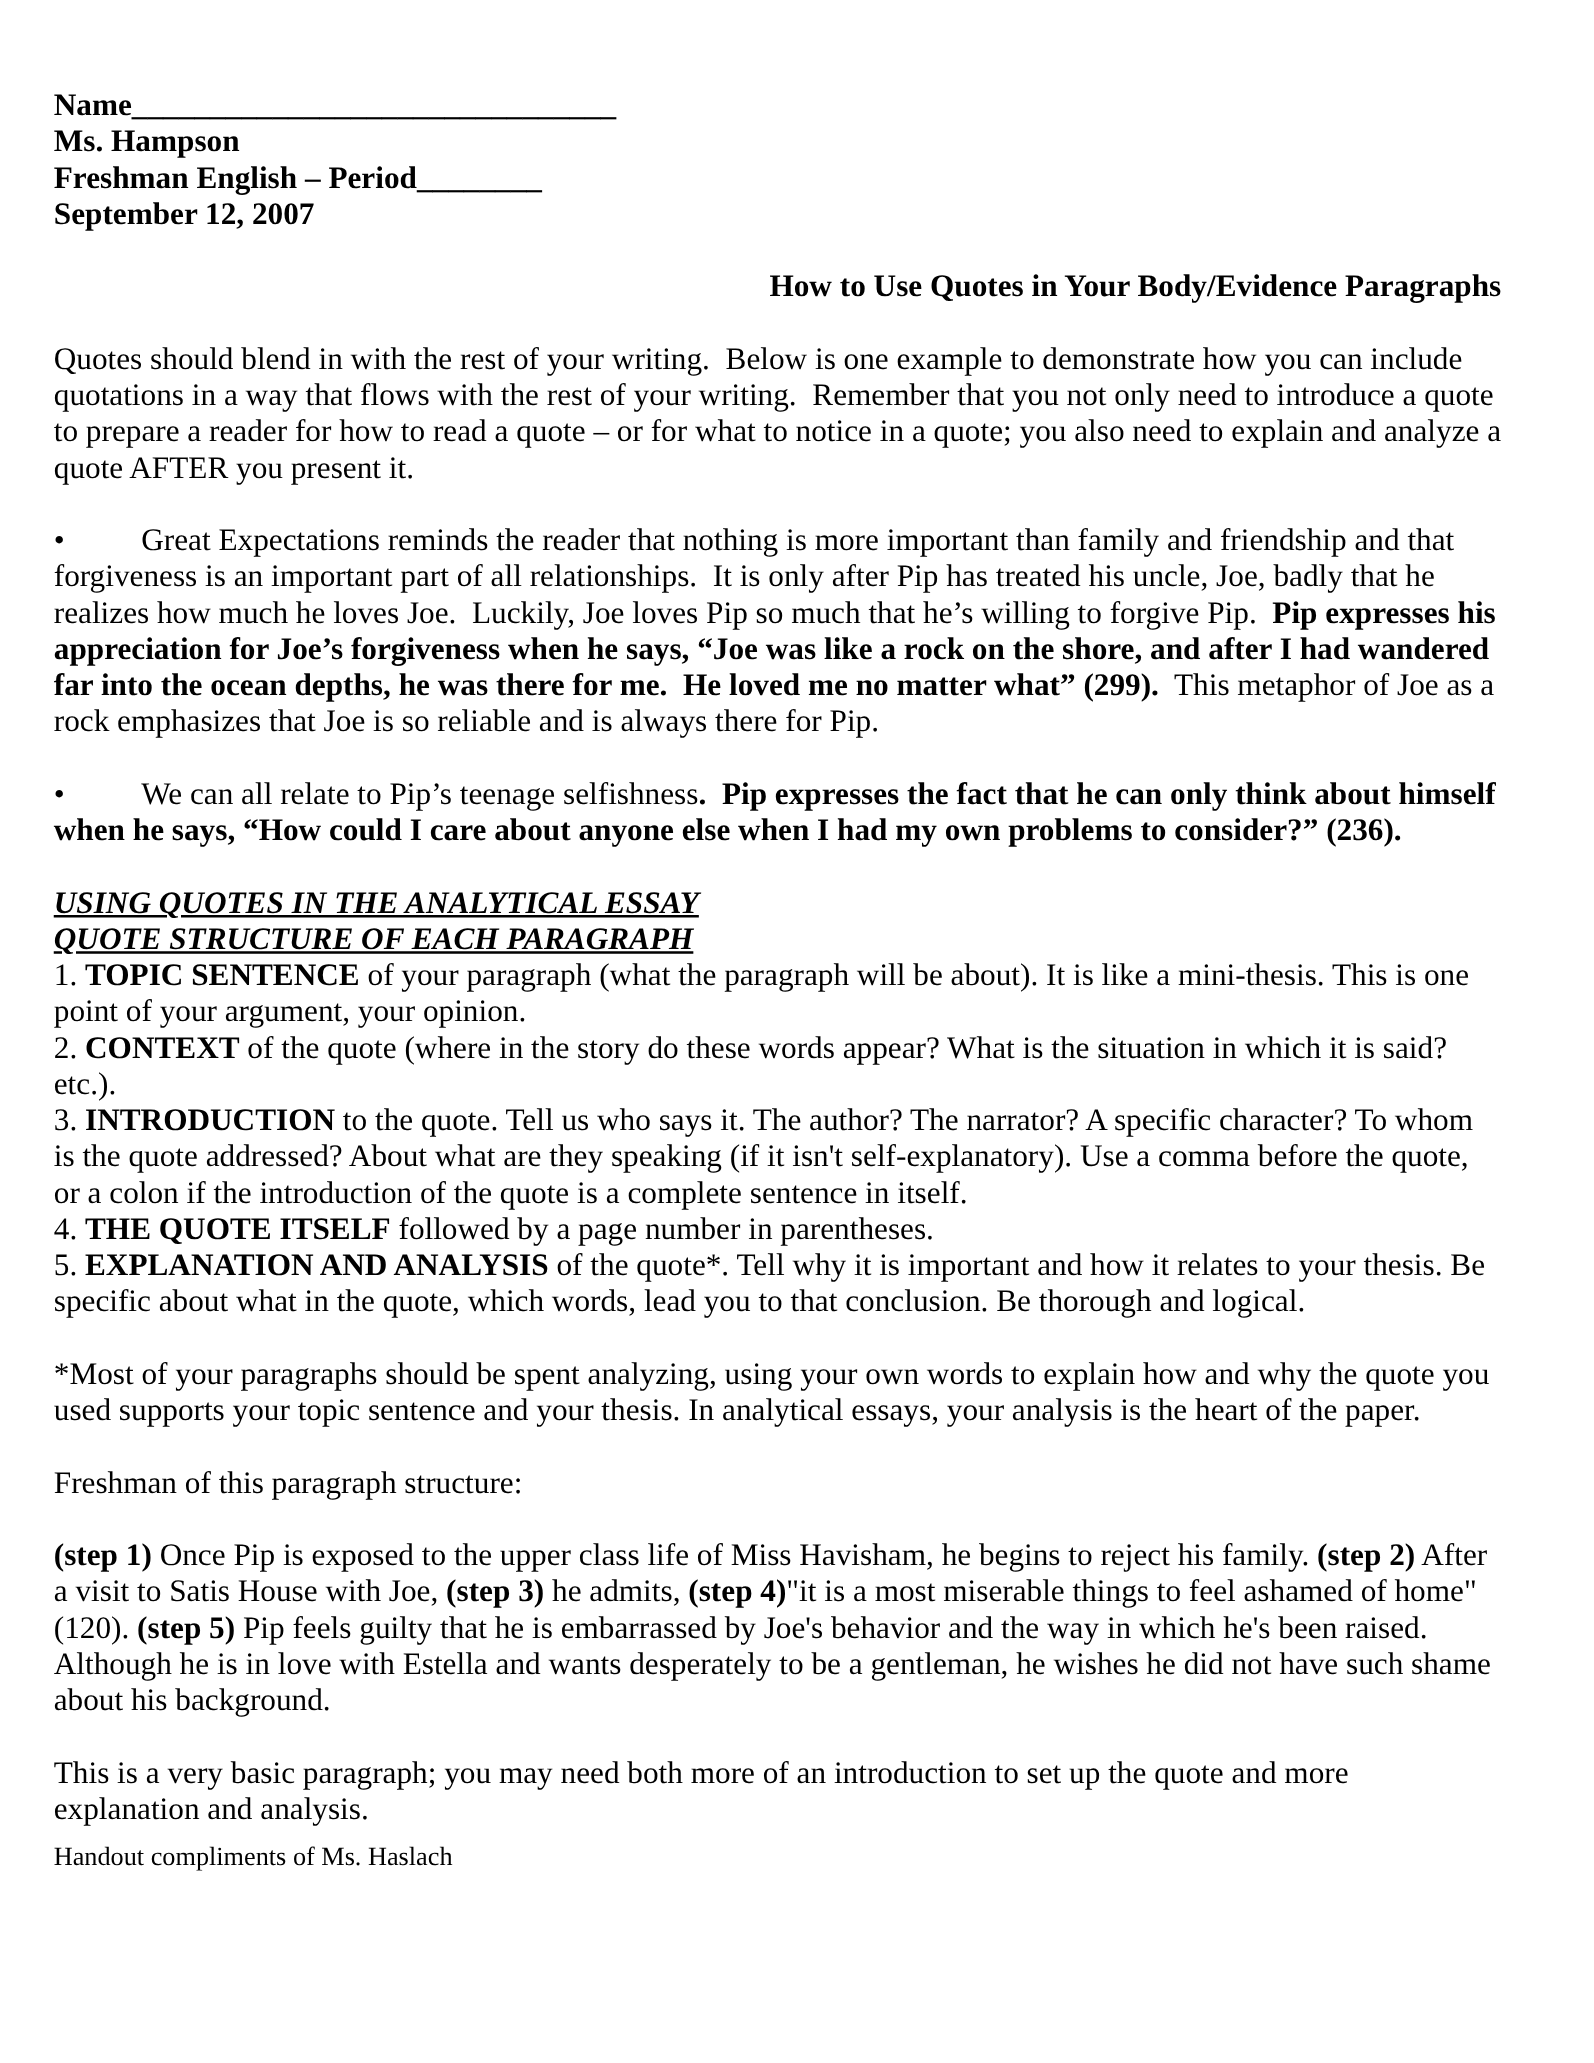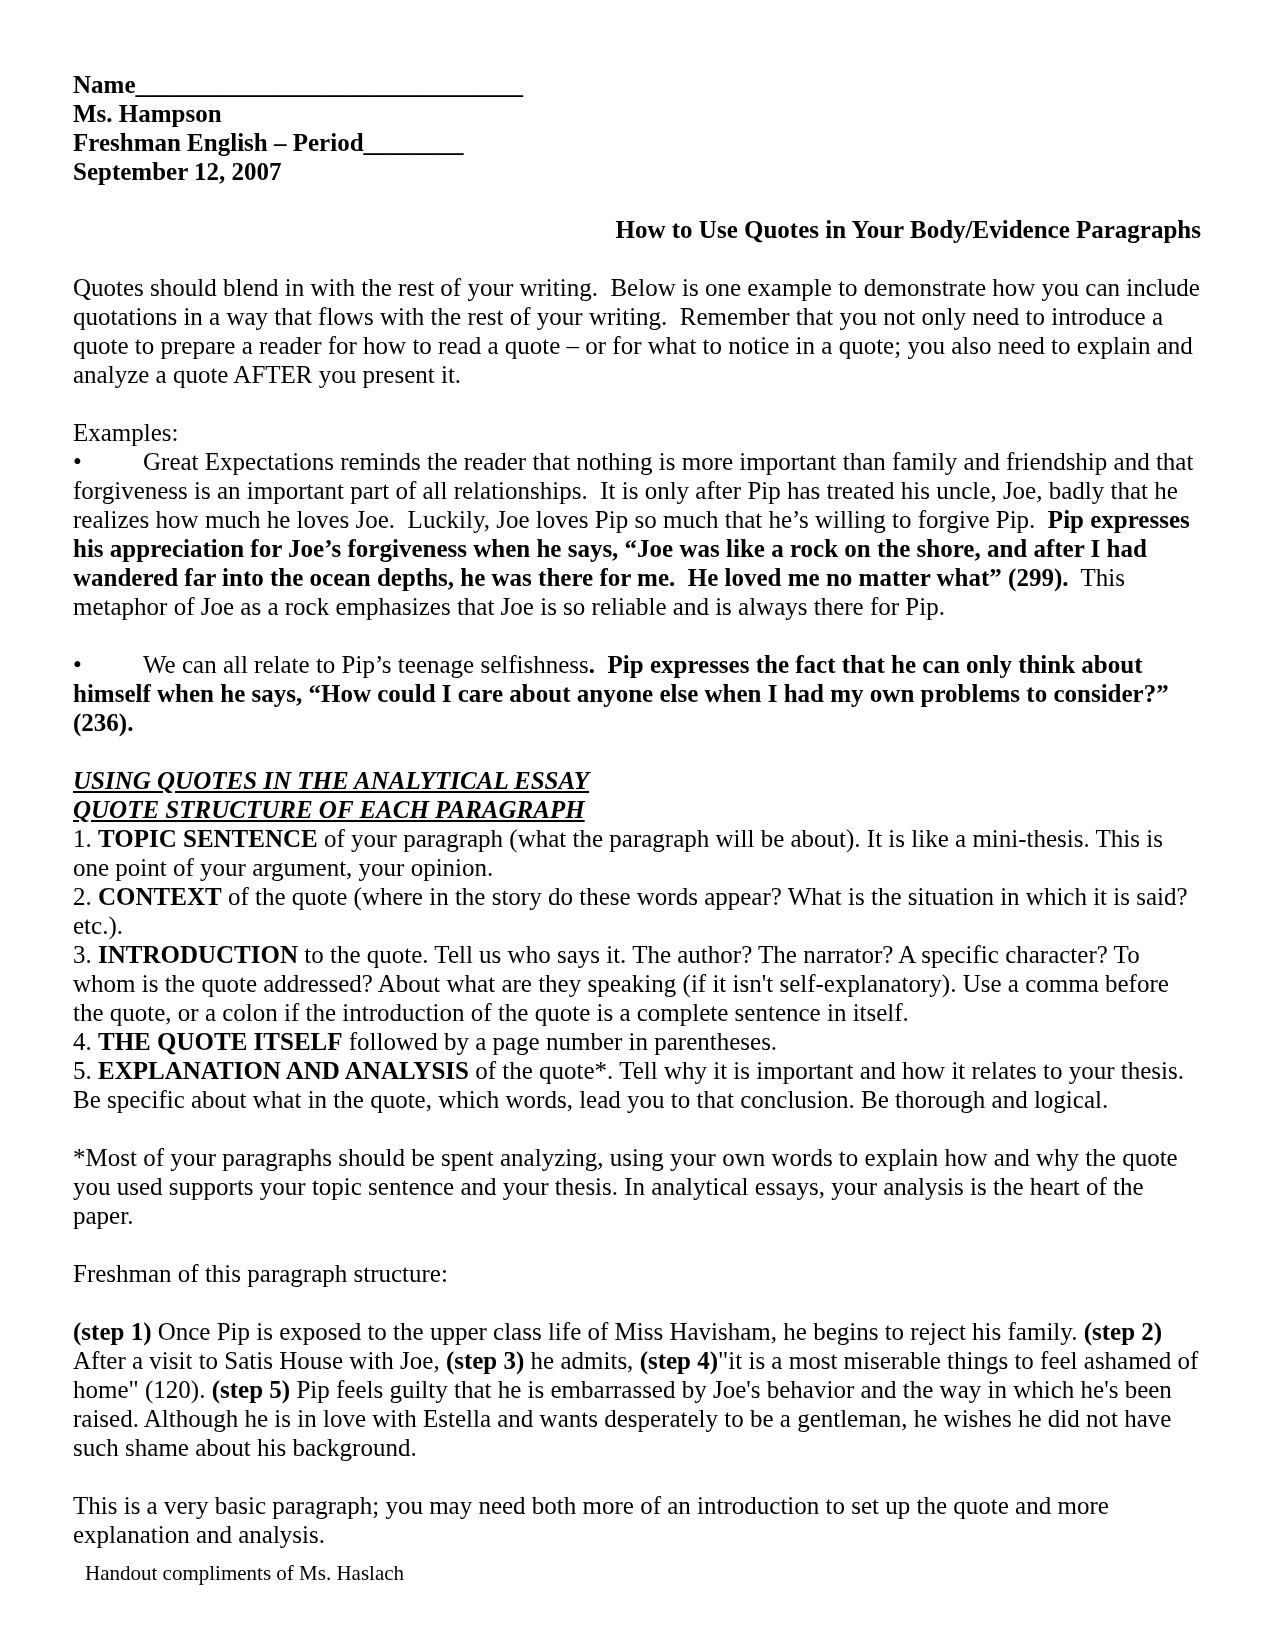--- a/index.html
+++ b/index.html
@@ -4,35 +4,35 @@
 <style>
   html, body {
     margin: 0;
     padding: 0;
     background: #ffffff;
   }
   .page {
     width: 1275px;
     height: 1650px;
     box-sizing: border-box;
-    padding: 70px 74px 0 73px;
+    padding: 70px 74px 0 43px;
     background: #ffffff;
     color: #000000;
     font-family: "Liberation Serif", "DejaVu Serif", serif;
     font-size: 25px;
     line-height: 29px;
     overflow: hidden;
   }
   p {
     margin: 0;
     white-space: pre-wrap;
   }
   .b { font-weight: bold; }
   .u { text-decoration: underline; font-style: italic; }
-  .sm { font-size: 21px; margin-left: 12px; }
+  .sm { font-size: 21px; }
   .bullet { display: inline-block; width: 70px; }
   .title { text-align: right; }
   .blank { height: 29px; }
   .footer-note { margin-top: 8px; }
 </style>
 </head>
 <body>
 
 <div class="page">
   <p><span class="b">Name</span><span class="b">_______________________________</span></p>
@@ -43,21 +43,20 @@
   <div class="blank"></div>
 
   <p class="title"><span class="b">How to Use Quotes in Your Body/Evidence Paragraphs</span></p>
 
   <div class="blank"></div>
 
   <p><span>Quotes should blend in with the rest of your writing.  Below is one example to demonstrate how you can include quotations in a way that flows with the rest of your writing.  Remember that you not only need to introduce a quote to prepare a reader for how to read a quote – or for what to notice in a quote; you also need to explain and analyze a quote AFTER you present it.</span></p>
 
   <div class="blank"></div>
 
-  <p><span>Examples:</span></p>
   <p><span class="bullet">•</span><span>Great Expectations reminds the reader that nothing is more important than family and friendship and that forgiveness is an important part of all relationships.  It is only after Pip has treated his uncle, Joe, badly that he realizes how much he loves Joe.  Luckily, Joe loves Pip so much that he’s willing to forgive Pip.  </span><span class="b">Pip expresses his appreciation for Joe’s forgiveness when he says, “Joe was like a rock on the shore, and after I had wandered far into the ocean depths, he was there for me.  He loved me no matter what” (299).</span><span>  This metaphor of Joe as a rock emphasizes that Joe is so reliable and is always there for Pip.</span></p>
 
   <div class="blank"></div>
 
   <p><span class="bullet">•</span><span>We can all relate to Pip’s teenage selfishness</span><span class="b">.  Pip expresses the fact that he can only think about himself when he says, “How could I care about anyone else when I had my own problems to consider?” (236).</span></p>
 
   <div class="blank"></div>
 
   <p><span class="b u">USING QUOTES IN THE ANALYTICAL ESSAY</span></p>
   <p><span class="b u">QUOTE STRUCTURE OF EACH PARAGRAPH</span></p>

